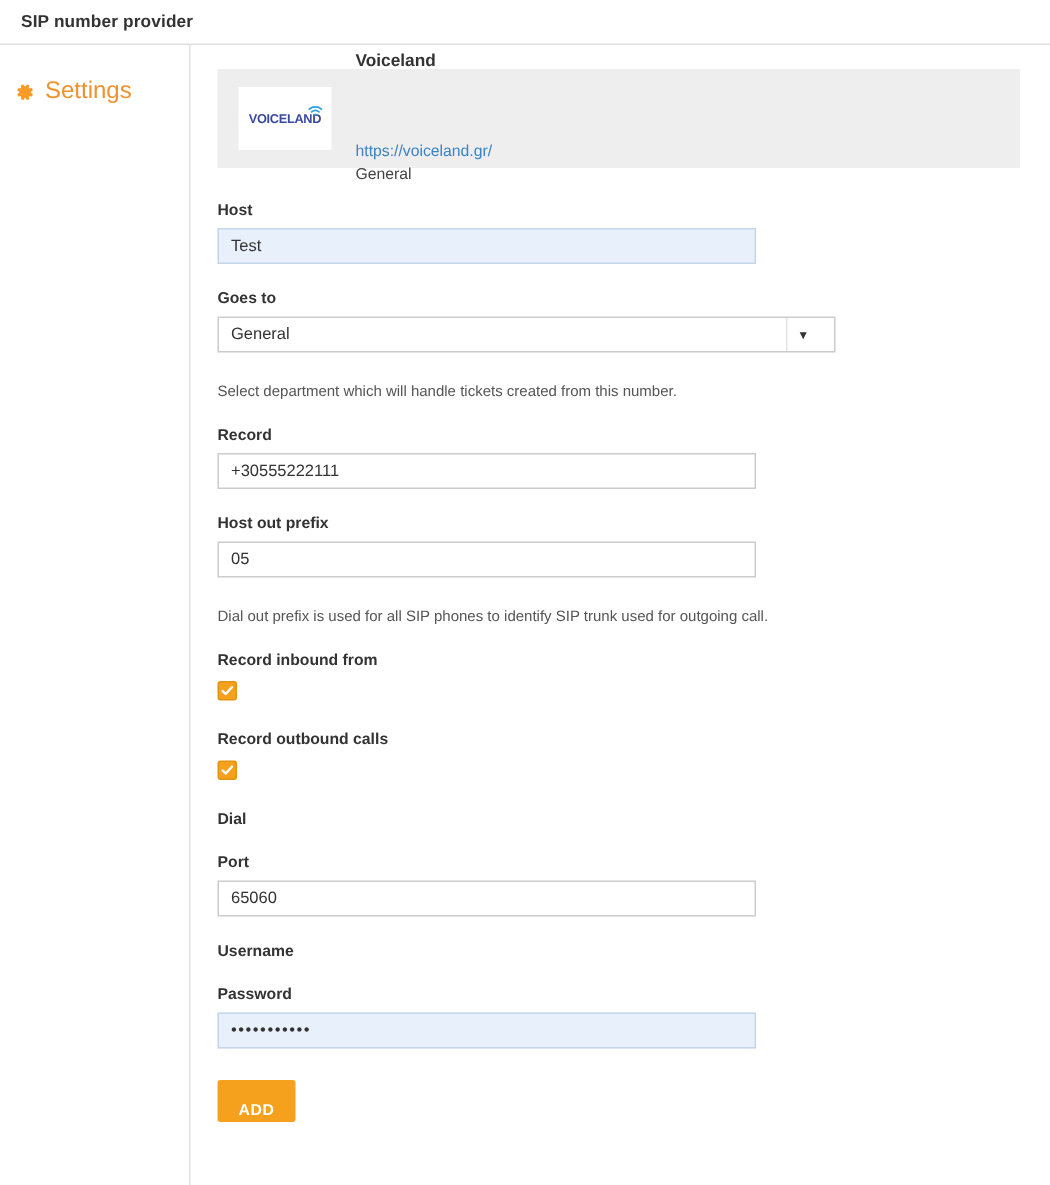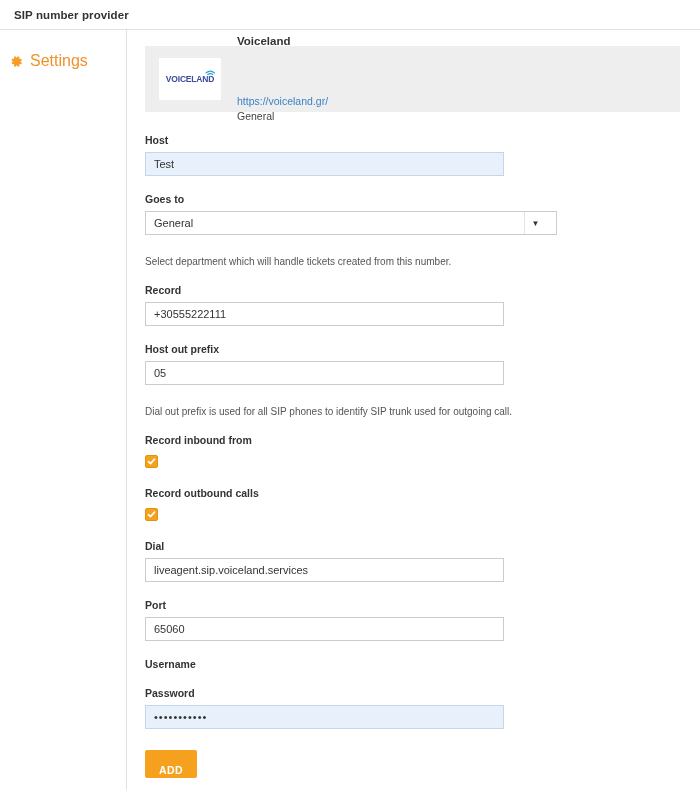--- a/index.html
+++ b/index.html
@@ -292,21 +292,20 @@
         <label class="field-label">Record outbound calls</label>
         <span class="checkbox">
           <svg width="9" height="9" viewBox="0 0 10 10" fill="none" stroke="#ffffff" stroke-width="1.8" stroke-linecap="round" stroke-linejoin="round">
             <path d="M1.6 5.2 L3.9 7.4 L8.4 2.4"></path>
           </svg>
         </span>
       </div>
 
       <div class="field">
         <label class="field-label">Dial</label>
-        <input class="input" type="text" value="liveagent.sip.voiceland.services" style="">
       </div>
 
       <div class="field">
         <label class="field-label">Port</label>
         <input class="input" type="text" value="65060" style="">
       </div>
 
       <div class="field">
         <label class="field-label">Username</label>
       </div>

